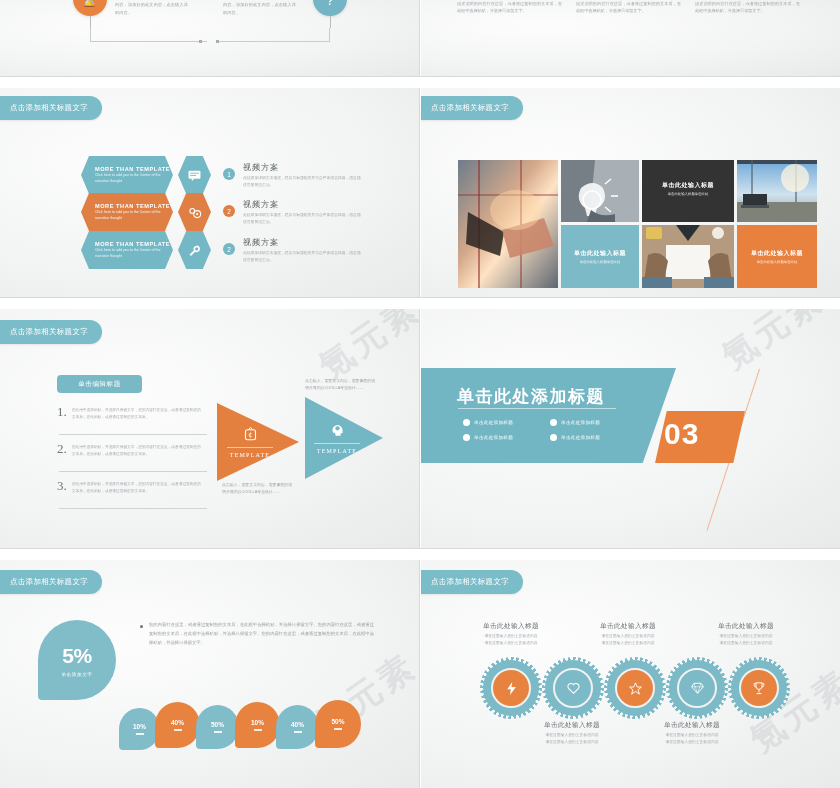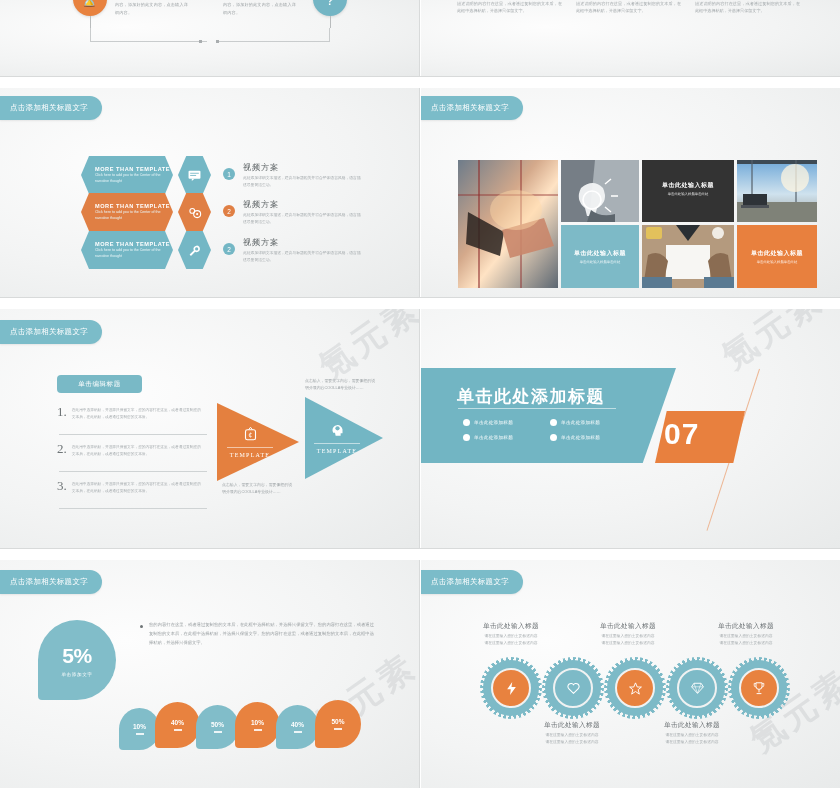--- a/index.html
+++ b/index.html
@@ -368,21 +368,21 @@
     </div>
     <div class="bul" style="left:42px;top:125px">
       <div class="d"></div>
       <div class="t">单击此处添加标题</div>
     </div>
     <div class="bul" style="left:129px;top:125px">
       <div class="d"></div>
       <div class="t">单击此处添加标题</div>
     </div>
 
-    <div class="bignum" style="left:243px;top:108px">07</div>
+    <div class="bignum" style="left:243px;top:108px">03</div>
   </div>
 
   <div class="sep-h" style="top:548px"></div>
   <div class="sep-v" style="left:419px;top:309px;height:239px"></div>
 
   <div class="slide s7">
     <div class="badge" style="top:10px">点击添加相关标题文字</div>
     <div class="wm" style="right:-4px;top:112px">氪元素</div>
 
     <div class="drop" style="left:38px;top:60px;width:78px;height:80px">

